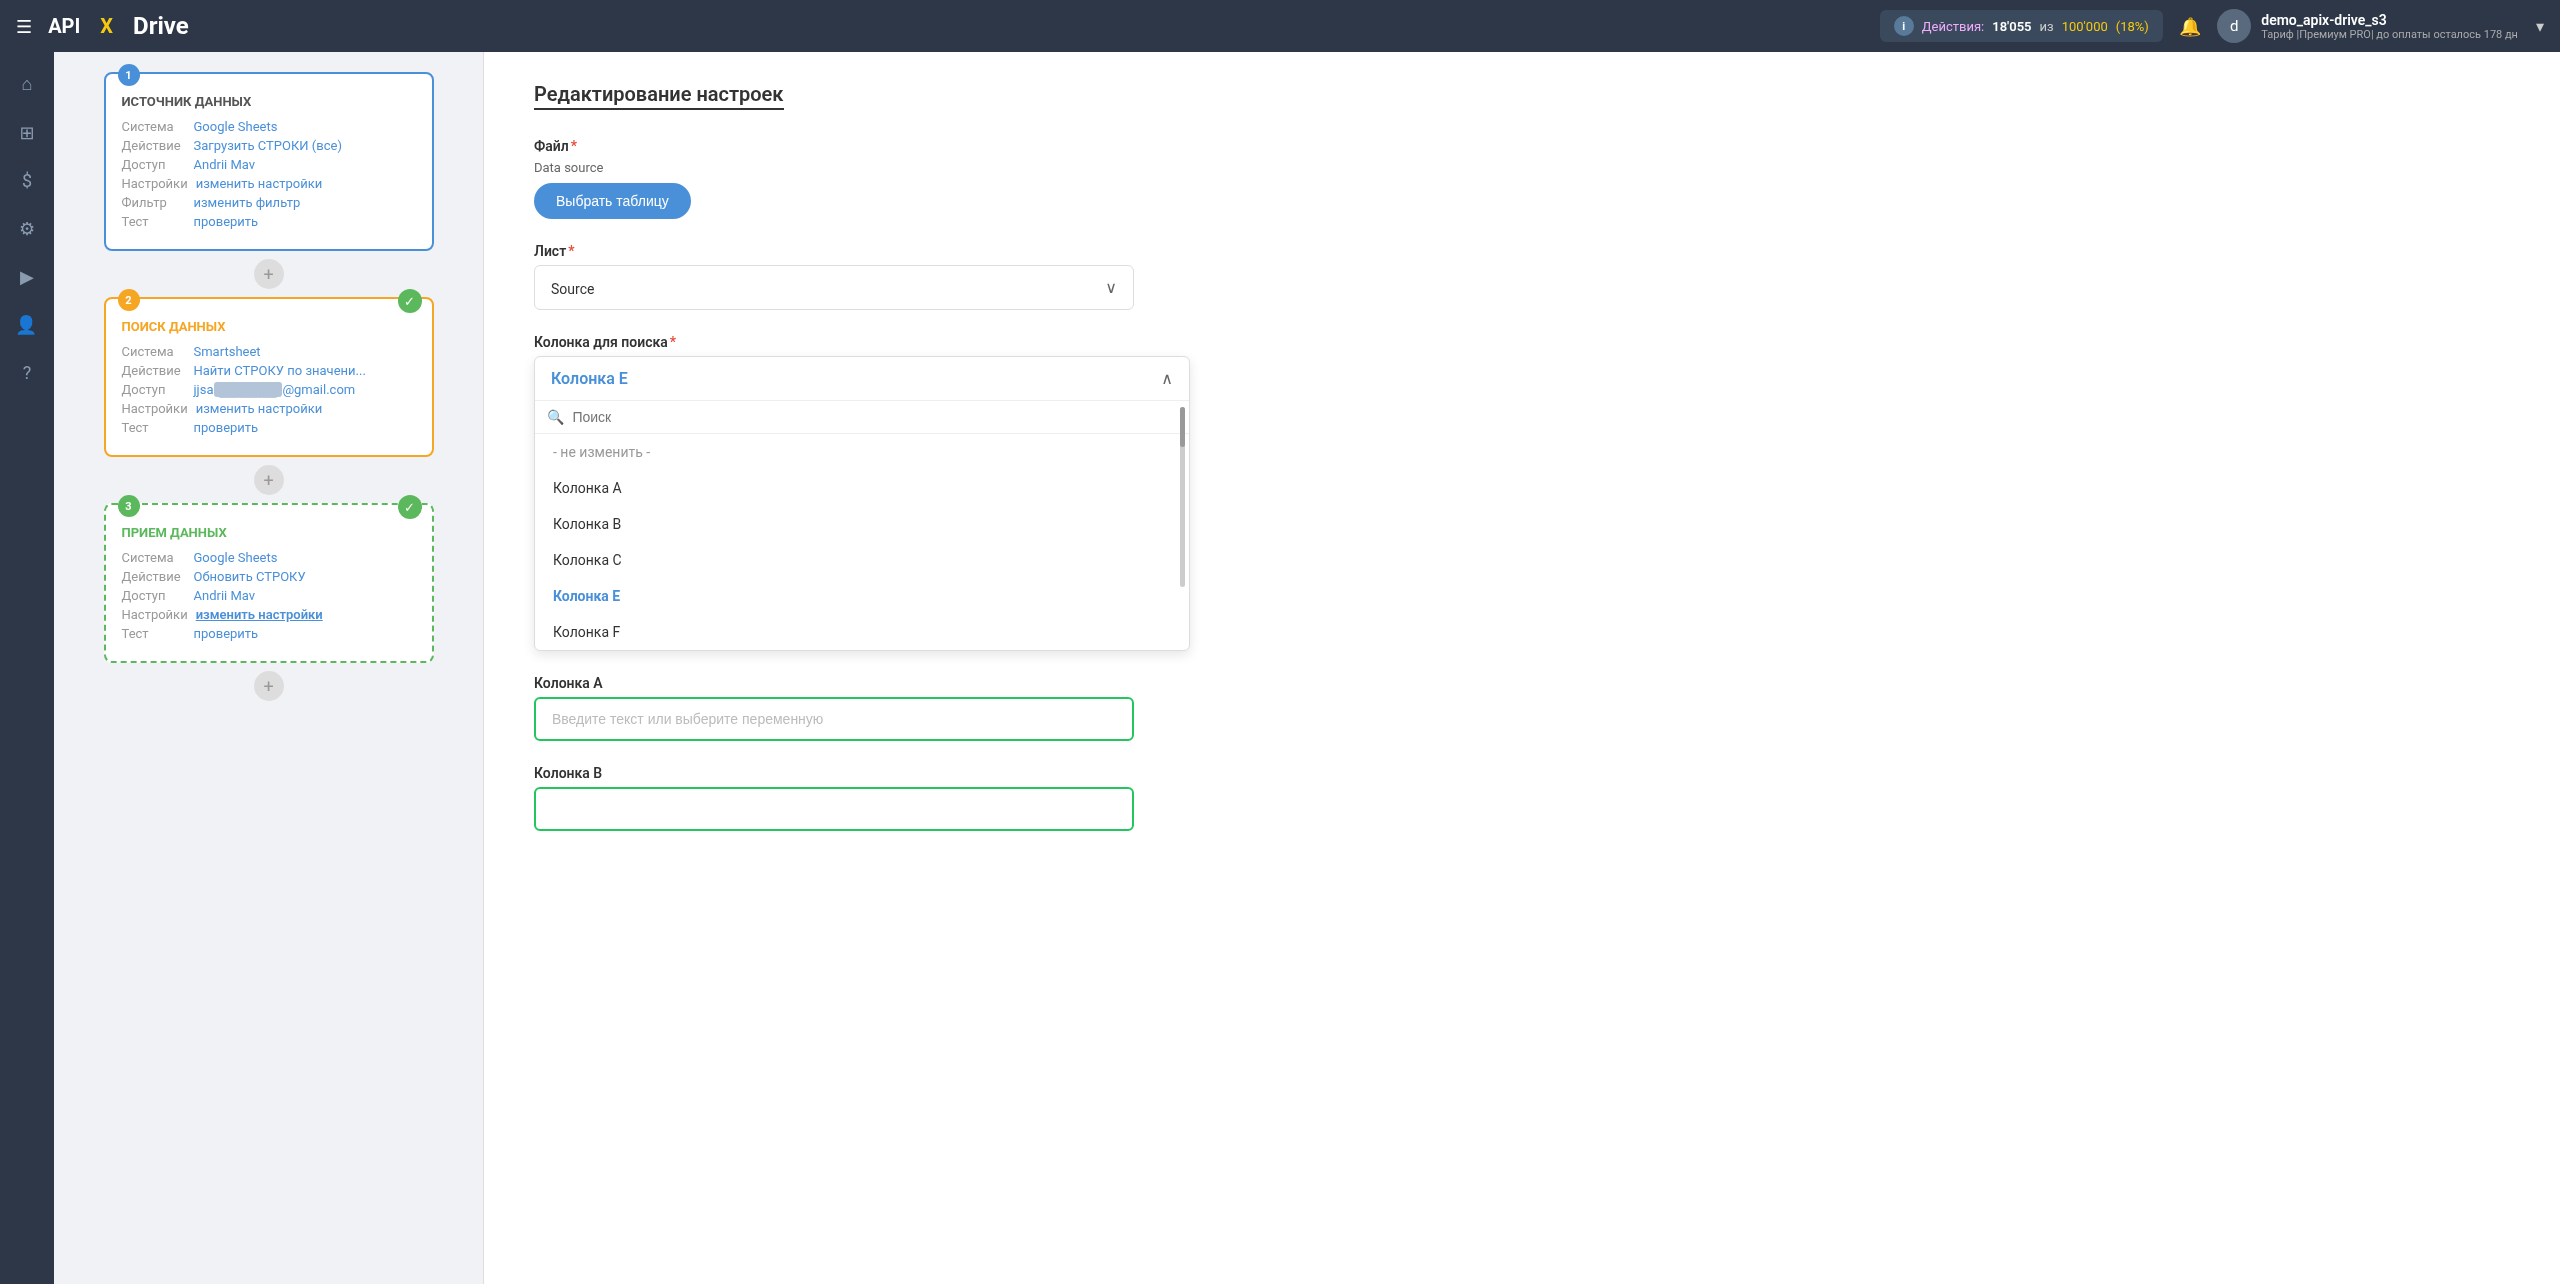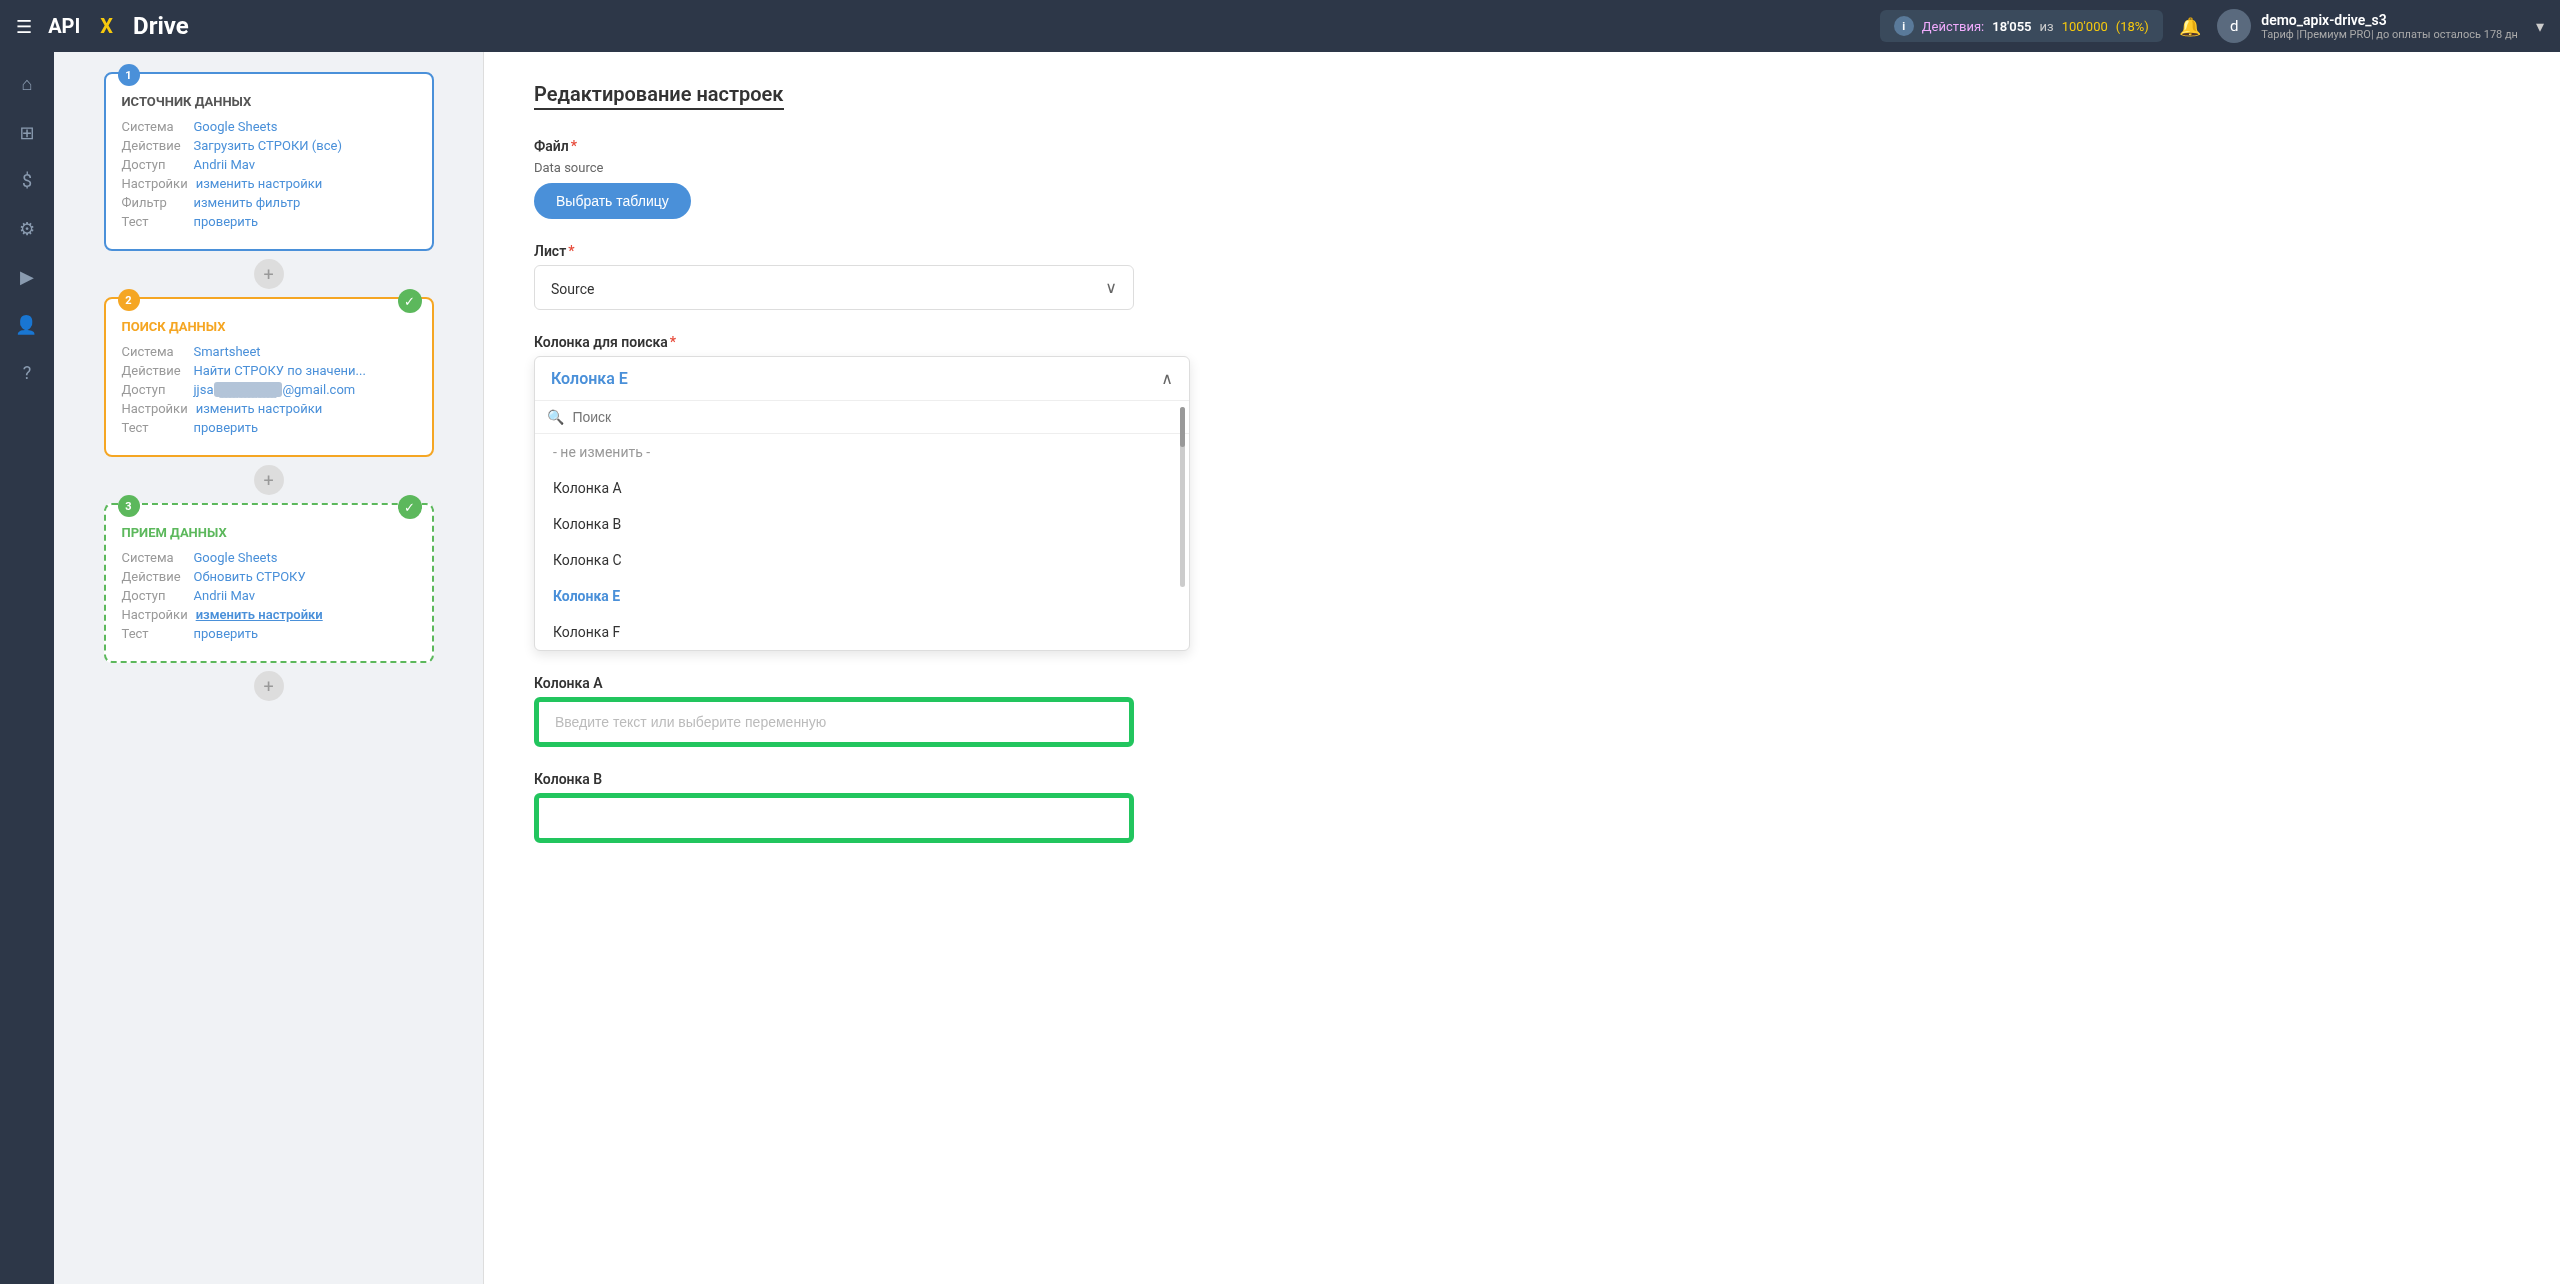--- a/index.html
+++ b/index.html
@@ -117,21 +117,21 @@
       border: none; outline: none; font-size: 14px; color: #333; width: 100%; background: transparent;
     }
     .dropdown-list { max-height: 240px; overflow-y: auto; }
     .dropdown-item {
       padding: 10px 18px; font-size: 14px; color: #333; cursor: pointer;
     }
     .dropdown-item.selected { color: #4a90d9; font-weight: 700; }
     .dropdown-item.placeholder { color: #999; }
 
     .text-input {
-      width: 600px; padding: 12px 16px; border: 5px solid #22c55e; border-radius: 6px; font-size: 14px; color: #333; outline: none;
+      width: 600px; padding: 12px 16px; border: 2px solid #22c55e; border-radius: 6px; font-size: 14px; color: #333; outline: none;
     }
     .text-input::placeholder { color: #bbb; }
   </style>
 </head>
 <body>
 
 <div class="navbar">
   <span class="hamburger">☰</span>
   <div class="navbar-logo">
     <span class="logo-api">API</span>

